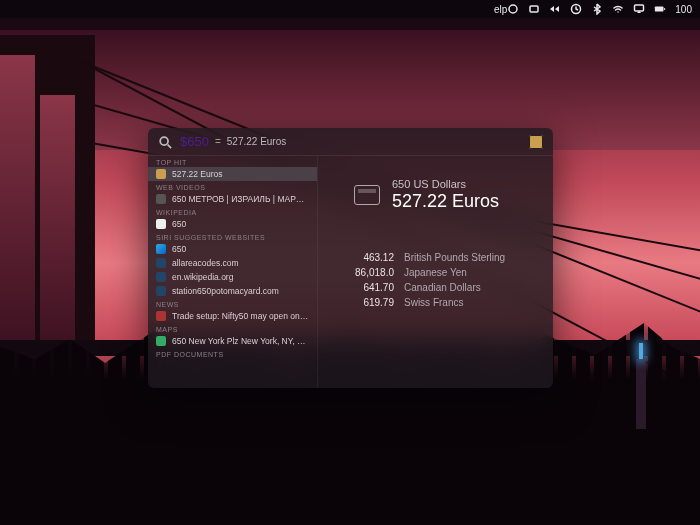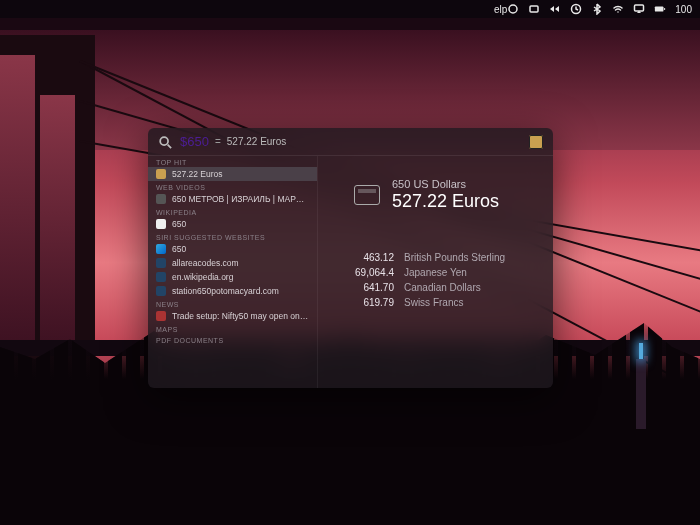--- a/index.html
+++ b/index.html
@@ -203,34 +203,38 @@
         <div class="row">
           <span class="ricon ic-url"></span>
           <span class="rlabel">station650potomacyard.com</span>
         </div>
         <div class="grp-header">NEWS</div>
         <div class="row">
           <span class="ricon ic-news"></span>
           <span class="rlabel">Trade setup: Nifty50 may open on…</span>
         </div>
         <div class="grp-header">MAPS</div>
+        <div class="row">
+          <span class="ricon ic-map"></span>
+          <span class="rlabel">650 New York Plz New York, NY, U…</span>
+        </div>
         <div class="grp-header">PDF DOCUMENTS</div>
       </div>
     <div class="sp-right">
       <div class="detail-top">
         <div class="calc-icon"></div>
         <div>
           <div class="detail-from">650 US Dollars</div>
           <div class="detail-to">527.22 Euros</div>
         </div>
       </div>
       <div class="rates" id="rates">
           <div class="val">463.12</div>
           <div class="cur">British Pounds Sterling</div>
-          <div class="val">69,064.4</div>
+          <div class="val">86,018.0</div>
           <div class="cur">Japanese Yen</div>
           <div class="val">641.70</div>
           <div class="cur">Canadian Dollars</div>
           <div class="val">619.79</div>
           <div class="cur">Swiss Francs</div>
         </div>
     </div>
   </div>
 </div>
 

